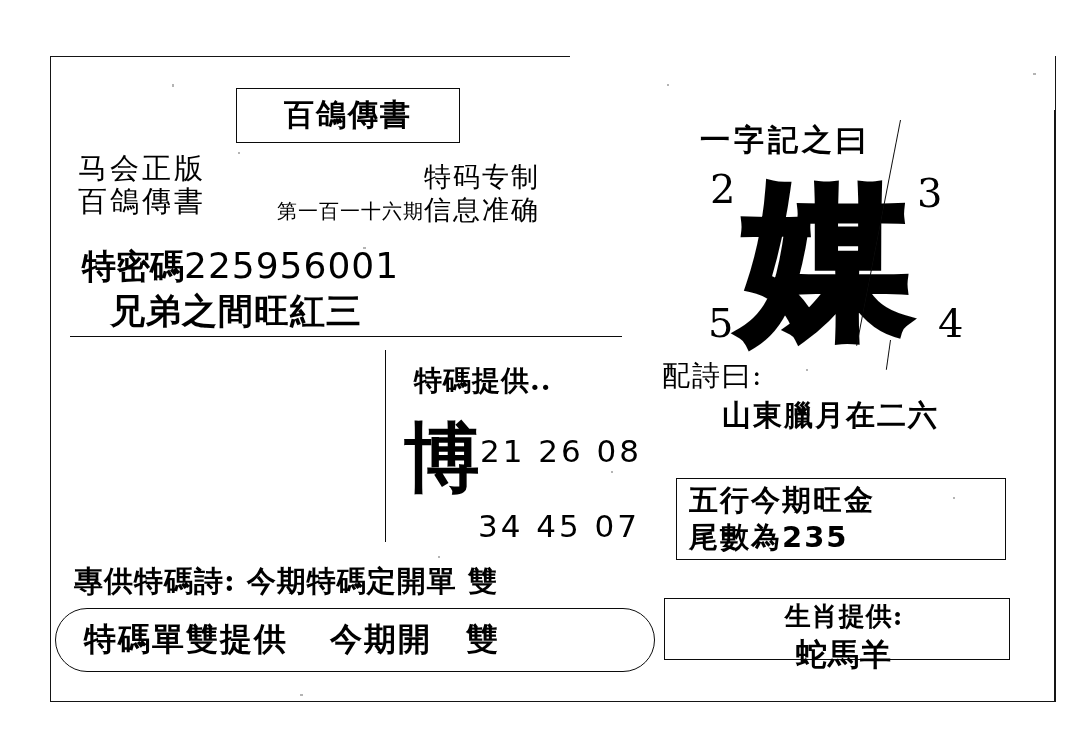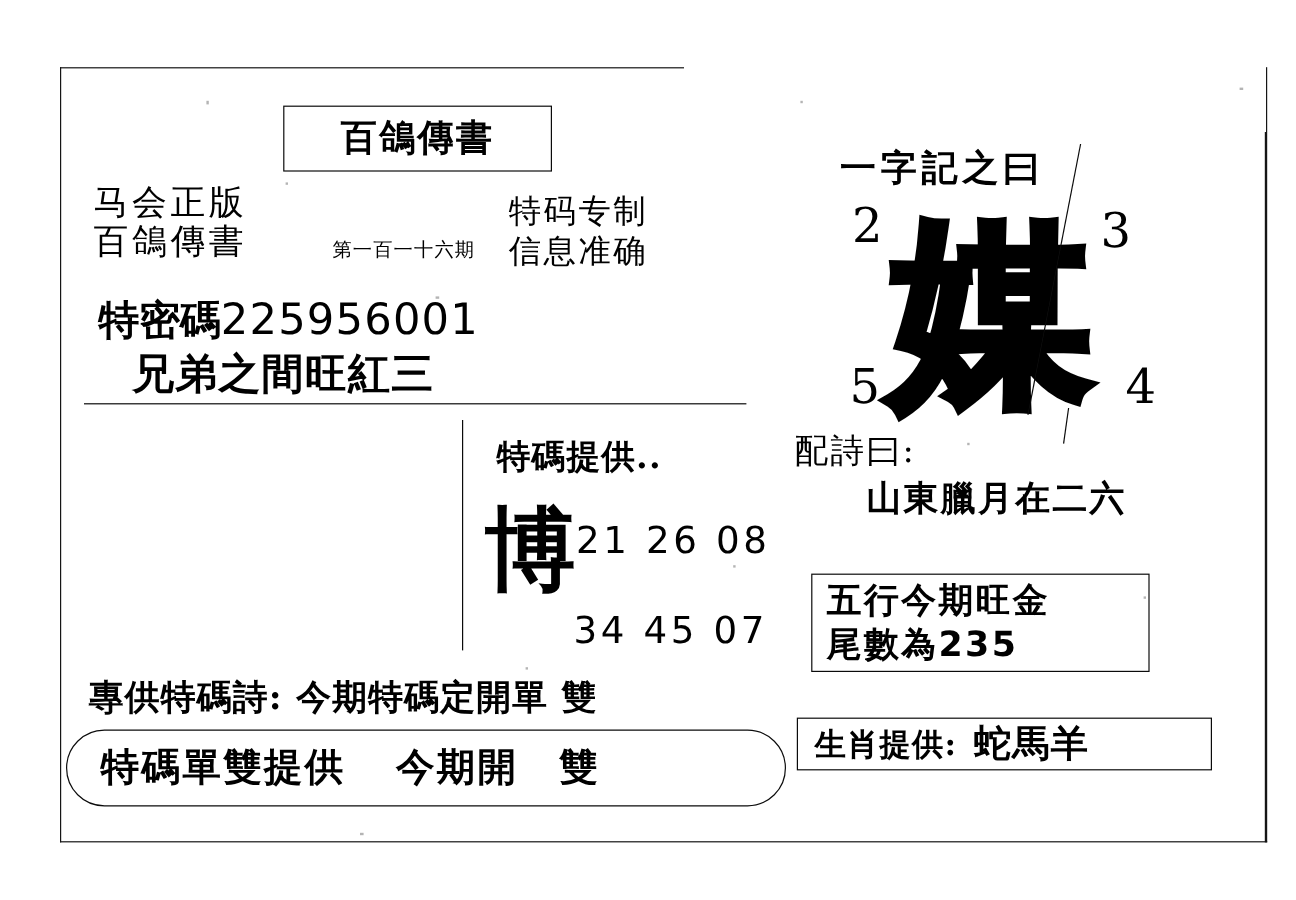--- a/index.html
+++ b/index.html
@@ -50,21 +50,21 @@
     font-size:30px;font-weight:bold;letter-spacing:2px;
     font-family:"DejaVu Serif","Liberation Serif",serif;
     transform:scaleY(1.02);
   }
 
   
   #slogan-left{left:78px;top:152px;font-size:29px;line-height:33px;letter-spacing:3px;}
   #slogan-left div{font-family:"DejaVu Serif","Liberation Serif",serif;font-weight:500;}
 
   
-  #issue{left:277px;top:198px;font-size:16px;letter-spacing:1px;
+  #issue{left:277px;top:198px;font-size:20px;letter-spacing:1px;
          font-family:"DejaVu Serif","Liberation Serif",serif;font-weight:500;}
 
   
   #slogan-right{left:424px;top:160px;font-size:27px;line-height:33px;letter-spacing:2px;
                 font-family:"DejaVu Serif","Liberation Serif",serif;font-weight:500;}
 
   
   #secret-row{left:82px;top:244px;font-size:34px;letter-spacing:0px;font-weight:bold;
               font-family:"DejaVu Serif","Liberation Serif",serif;}
   #secret-row .num{font-family:"DejaVu Sans","Liberation Sans",sans-serif;font-weight:400;font-size:36px;letter-spacing:1px;}
@@ -121,33 +121,33 @@
     transform:rotate(8deg);transform-origin:top center;
   }
 
   #poem-label{left:662px;top:357px;font-size:28px;letter-spacing:2px;font-weight:normal;
               font-family:"DejaVu Serif","Liberation Serif",serif;}
   #poem-line{left:722px;top:396px;font-size:29px;letter-spacing:2px;font-weight:bold;
              font-family:"DejaVu Serif","Liberation Serif",serif;}
 
   
   #wuxing-box{
-    left:676px;top:478px;width:282px;height:82px;
+    left:676px;top:478px;width:330px;height:82px;
     border:1.6px solid #111;box-sizing:border-box;
     padding:3px 0 0 12px;
   }
   #wuxing-box .l{font-size:29px;line-height:37px;letter-spacing:2px;font-weight:bold;
                  font-family:"DejaVu Serif","Liberation Serif",serif;}
   #wuxing-box .l .n{font-family:"DejaVu Sans","Liberation Sans",sans-serif;font-weight:bold;}
 
   
   #zodiac-box{
-    left:664px;top:598px;width:346px;height:44px;
+    left:664px;top:598px;width:346px;height:62px;
     border:1.5px solid #111;box-sizing:border-box;
-    display:flex;align-items:center;
+    display:flex;align-items:center;flex-direction:column;
   }
   #zodiac-box .zl{font-size:26px;letter-spacing:1px;font-weight:bold;padding-left:14px;
                   font-family:"DejaVu Serif","Liberation Serif",serif;}
   #zodiac-box .zv{font-size:31px;letter-spacing:1px;font-weight:bold;padding-left:14px;
                   font-family:"DejaVu Serif","Liberation Serif",serif;}
 
   
   #bottom-line{left:74px;top:562px;font-size:29px;letter-spacing:1px;font-weight:bold;
                font-family:"DejaVu Serif","Liberation Serif",serif;}
 

